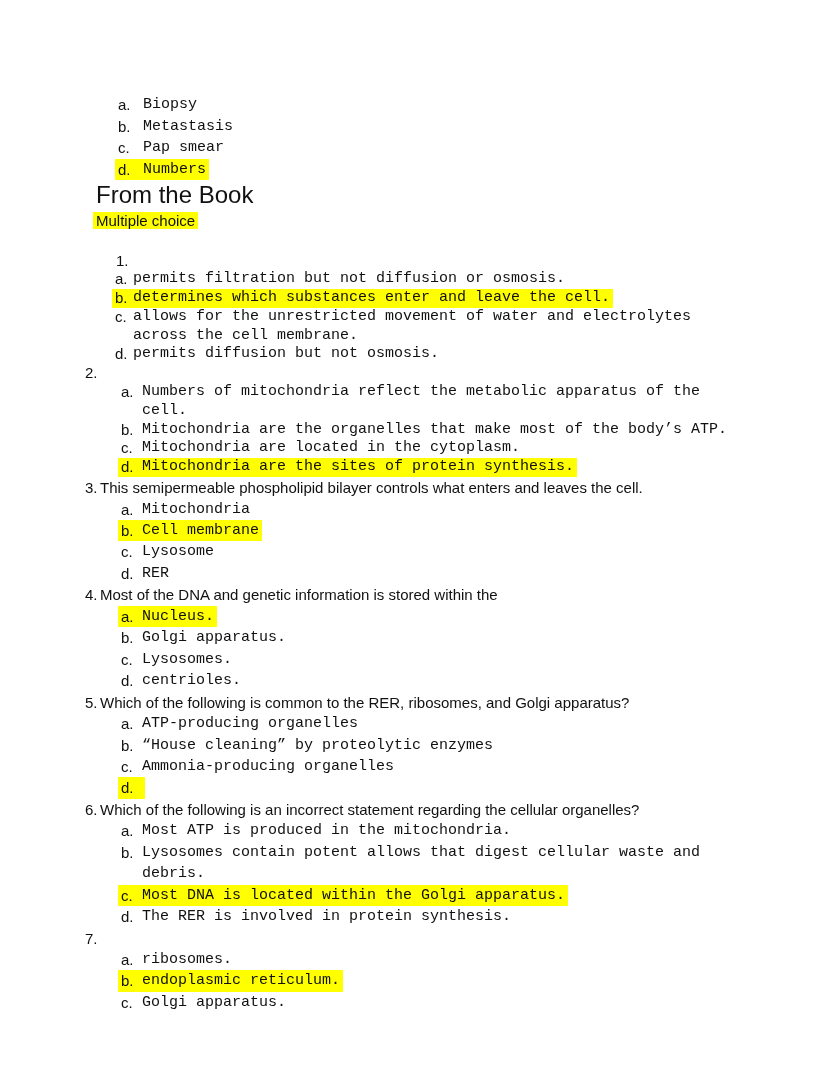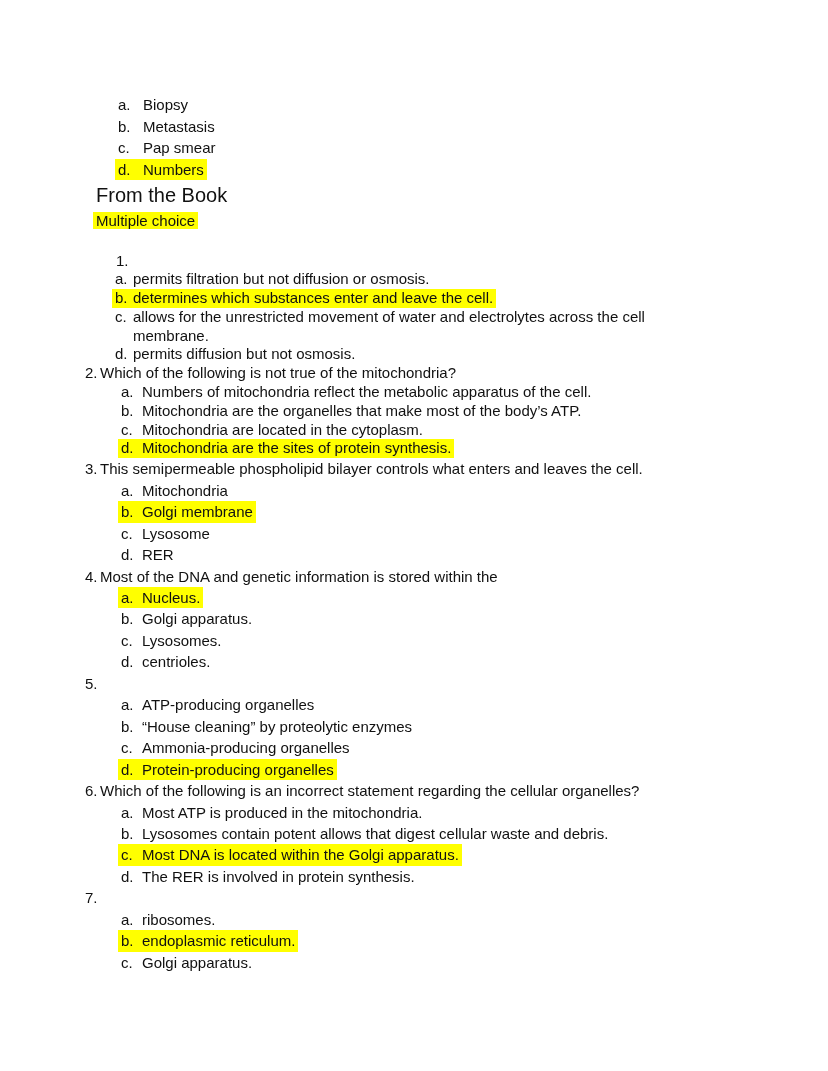--- a/index.html
+++ b/index.html
@@ -11,40 +11,40 @@
     color: var(--text, #111111);
   }
   .page { width: 828px; height: 1071px; overflow: hidden; background: var(--bg, #ffffff); }
   .content { padding-top: 94px; font-size: 15px; }
 
   
   .intro-list .opt-row { padding-left: 118px; line-height: 21.5px; }
   .intro-list .opt-letter { width: 25px; }
 
   
-  .heading { margin: 2px 17px 0 96px; font-size: 20px; font-weight: 400; line-height: 26px; }
+  .heading { margin: 2px 17px 0 96px; font-size: 24px; font-weight: 400; line-height: 26px; }
   .subheading { margin: 2px 12px 0 96px; line-height: 21.5px; }
 
   
   .questions { margin-top: 20px; }
   .q-block { line-height: 21.45px; }
   .q-block.tight { line-height: 18.8px; }
   .q-row { display: flex; padding-left: 85px; }
   .q-num { flex: 0 0 auto; width: 15px; }
   .q-text { max-width: 700px; }
   .q-block.inset .q-row { padding-left: 116px; }
   .q-block.inset .q-num { width: 18px; }
 
   
   .opt-row { padding-left: 121px; }
   .q-block.inset .opt-row { padding-left: 115px; }
   .opt-inner { display: inline-flex; }
   .opt-letter { flex: 0 0 auto; width: 21px; }
   .q-block.inset .opt-letter { width: 18px; }
-  .opt-text { max-width: 590px; }
+  .opt-text { max-width: 590px; font-family: Liberation Mono, monospace; }
 
   
   .hl { background: var(--hl, #ffff00); padding: 0 3px; margin: 0 -3px; }
 </style>
 </head>
 <body>
 
 <div class="page">
   <div class="content">
 
@@ -91,21 +91,20 @@
               <span class="opt-text">allows for the unrestricted movement of water and electrolytes across the cell membrane.</span>
             </span></div>
           <div class="opt-row"><span class="opt-inner">
               <span class="opt-letter">d.</span>
               <span class="opt-text">permits diffusion but not osmosis.</span>
             </span></div>
         </div>
         <div class="q-block tight">
           <div class="q-row">
             <span class="q-num">2.</span>
-            <span class="q-text">Which of the following is not true of the mitochondria?</span>
           </div>
           <div class="opt-row"><span class="opt-inner">
               <span class="opt-letter">a.</span>
               <span class="opt-text">Numbers of mitochondria reflect the metabolic apparatus of the cell.</span>
             </span></div>
           <div class="opt-row"><span class="opt-inner">
               <span class="opt-letter">b.</span>
               <span class="opt-text">Mitochondria are the organelles that make most of the body’s ATP.</span>
             </span></div>
           <div class="opt-row"><span class="opt-inner">
@@ -121,21 +120,21 @@
           <div class="q-row">
             <span class="q-num">3.</span>
             <span class="q-text">This semipermeable phospholipid bilayer controls what enters and leaves the cell.</span>
           </div>
           <div class="opt-row"><span class="opt-inner">
               <span class="opt-letter">a.</span>
               <span class="opt-text">Mitochondria</span>
             </span></div>
           <div class="opt-row"><span class="opt-inner hl">
               <span class="opt-letter">b.</span>
-              <span class="opt-text">Golgi membrane</span>
+              <span class="opt-text">Cell membrane</span>
             </span></div>
           <div class="opt-row"><span class="opt-inner">
               <span class="opt-letter">c.</span>
               <span class="opt-text">Lysosome</span>
             </span></div>
           <div class="opt-row"><span class="opt-inner">
               <span class="opt-letter">d.</span>
               <span class="opt-text">RER</span>
             </span></div>
         </div>
@@ -157,36 +156,36 @@
               <span class="opt-text">Lysosomes.</span>
             </span></div>
           <div class="opt-row"><span class="opt-inner">
               <span class="opt-letter">d.</span>
               <span class="opt-text">centrioles.</span>
             </span></div>
         </div>
         <div class="q-block">
           <div class="q-row">
             <span class="q-num">5.</span>
+            <span class="q-text">Which of the following is common to the RER, ribosomes, and Golgi apparatus?</span>
           </div>
           <div class="opt-row"><span class="opt-inner">
               <span class="opt-letter">a.</span>
               <span class="opt-text">ATP-producing organelles</span>
             </span></div>
           <div class="opt-row"><span class="opt-inner">
               <span class="opt-letter">b.</span>
               <span class="opt-text">“House cleaning” by proteolytic enzymes</span>
             </span></div>
           <div class="opt-row"><span class="opt-inner">
               <span class="opt-letter">c.</span>
               <span class="opt-text">Ammonia-producing organelles</span>
             </span></div>
           <div class="opt-row"><span class="opt-inner hl">
               <span class="opt-letter">d.</span>
-              <span class="opt-text">Protein-producing organelles</span>
             </span></div>
         </div>
         <div class="q-block">
           <div class="q-row">
             <span class="q-num">6.</span>
             <span class="q-text">Which of the following is an incorrect statement regarding the cellular organelles?</span>
           </div>
           <div class="opt-row"><span class="opt-inner">
               <span class="opt-letter">a.</span>
               <span class="opt-text">Most ATP is produced in the mitochondria.</span>

